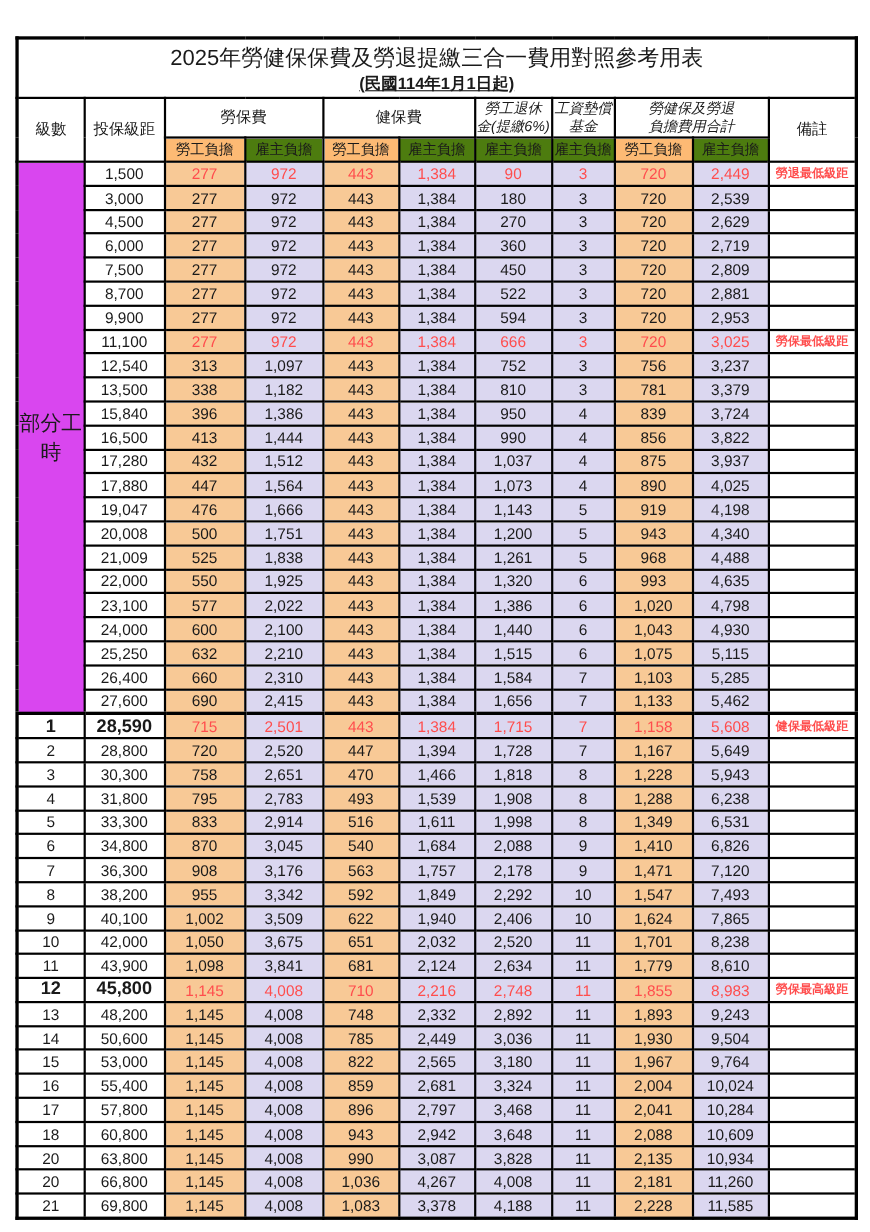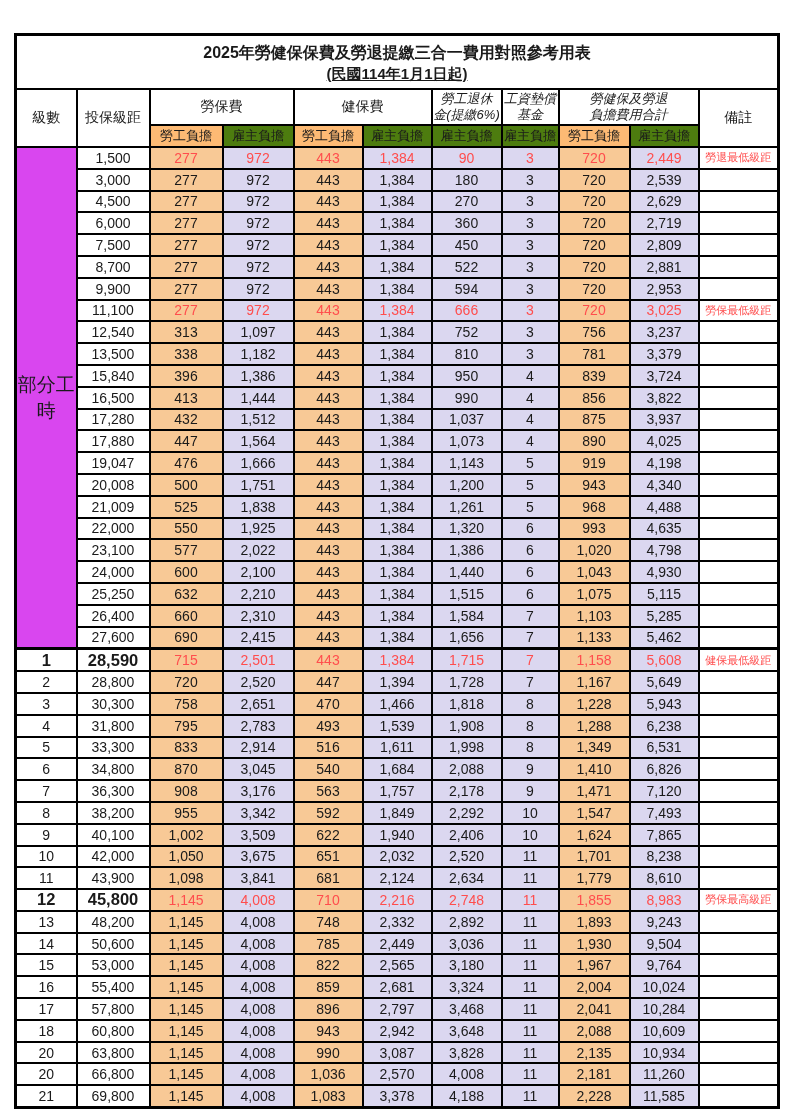--- a/index.html
+++ b/index.html
@@ -23,31 +23,31 @@
   }
   th, td {
     border: 2px solid #000;
     text-align: center;
     vertical-align: middle;
     padding: 0;
     overflow: hidden;
     color: #1a1a1a;
   }
   .title-cell { height: 52px; background: #fff; }
-  .title-line { font-size: 16px; font-weight: bold; line-height: 1.5; }
+  .title-line { font-size: 20px; font-weight: normal; line-height: 1.5; }
   .subtitle-line { font-size: 15px; font-weight: bold; line-height: 1.25; text-decoration: underline; }
   .hdr-main th { height: 34px; font-size: 14px; font-weight: normal; background: #fff; }
   .hdr-main th.twoline { white-space: pre-line; font-size: 13px; line-height: 1.25; font-style: italic; }
   .hdr-sub th { height: 20px; font-size: 13px; font-weight: normal; }
   .emp-bg { background: #fdba74; }
   .er-bg  { background: #4d7c0f; }
   tbody td { height: 19.8px; font-size: 14px; background: #fff; }
   tbody td.emp { background: #F8C996; }
   tbody td.er  { background: #DBD7F0; }
-  tbody td.note-cell { font-size: 11px; font-weight: normal; background: #fff; }
+  tbody td.note-cell { font-size: 11px; font-weight: bold; background: #fff; }
   tbody tr.red td.val, tbody tr.red td.note-cell { color: #FF4D4D; }
   tbody tr.bold td.bracket-cell, tbody tr.bold td.level-cell {
     font-weight: bold; font-size: 16.5px;
   }
   tbody tr.section-start td { border-top: 3px solid #000; }
   td.part-label {
     font-size: 19px;
     background: #d946ef;
     vertical-align: middle;
   }
@@ -625,21 +625,21 @@
           <td class="val emp">2,135</td>
           <td class="val er">10,934</td>
           <td class="note-cell"></td>
         </tr>
         <tr>
           <td class="level-cell">20</td>
           <td class="bracket-cell">66,800</td>
           <td class="val emp">1,145</td>
           <td class="val er">4,008</td>
           <td class="val emp">1,036</td>
-          <td class="val er">2,570</td>
+          <td class="val er">4,267</td>
           <td class="val er">4,008</td>
           <td class="val er">11</td>
           <td class="val emp">2,181</td>
           <td class="val er">11,260</td>
           <td class="note-cell"></td>
         </tr>
         <tr>
           <td class="level-cell">21</td>
           <td class="bracket-cell">69,800</td>
           <td class="val emp">1,145</td>

